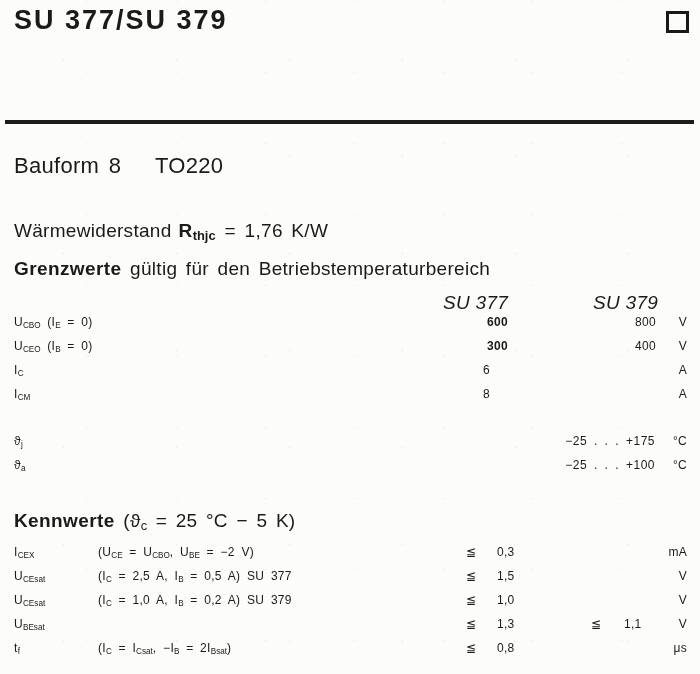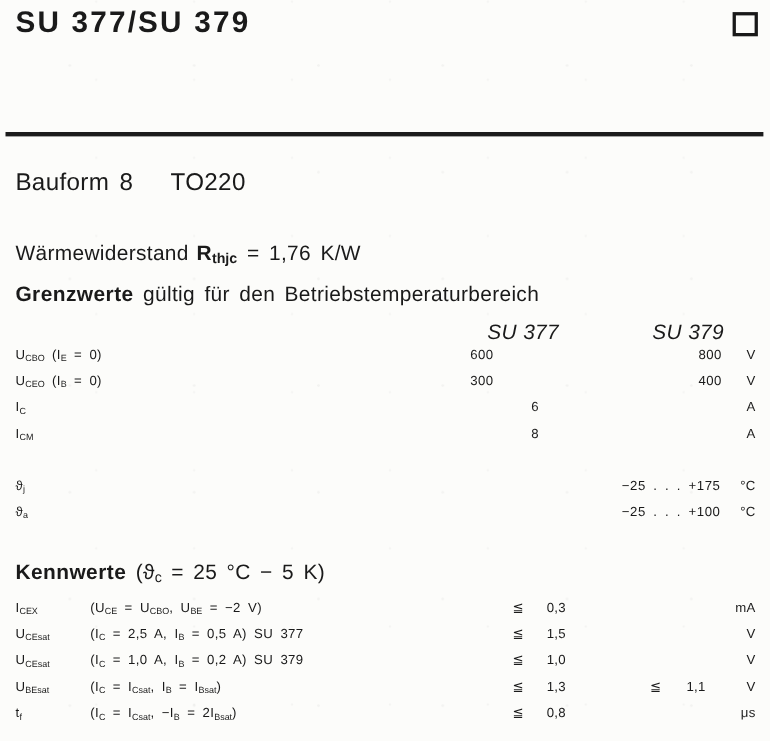--- a/index.html
+++ b/index.html
@@ -32,22 +32,22 @@
   .bauform { top:153px; font-size:22px; }
   .bauform .bf-label { position:absolute; left:14px; }
   .bauform .bf-value { position:absolute; left:155px; }
   .thermal { top:220px; left:14px; }
   .thermal .bsym { font-weight:bold; margin-left:7px; }
   .thermal .tval { margin-left:9px; }
   .sec-heading b { letter-spacing:0.4px; }
   .colh { position:absolute; top:292px; font-size:19px; letter-spacing:0.3px;font-style:italic; }
   .row { position:absolute; left:0; width:700px; height:24px; font-size:12px; letter-spacing:0.3px; word-spacing:3px; white-space:nowrap; }
   .sym    { position:absolute; left:14px; }
-  .cond   { position:absolute; left:82px; }
-  .v377   { position:absolute; left:388px; width:100px; text-align:center; }
+  .cond   { position:absolute; left:98px; }
+  .v377   { position:absolute; left:408px; width:100px; text-align:right;font-weight:bold; }
   .v379   { position:absolute; left:556px; width:100px; text-align:right; }
   .vshared{ position:absolute; }
   .vrange { position:absolute; left:470px; width:185px; text-align:right; letter-spacing:0.5px; }
   .unit   { position:absolute; left:650px; width:37px; text-align:right; }
   .lsign  { position:absolute; left:466px; }
   .lval   { position:absolute; left:497px; }
   .lsign2 { position:absolute; left:591px; }
   .lval2  { position:absolute; left:624px; }
 </style>
 </head>
@@ -139,21 +139,20 @@
   <div class="row" style="top:593px;">
     <span class="sym"><span>U</span><sub>CEsat</sub></span>
     <span class="cond"><span>(I</span><sub>C</sub><span> = 1,0 A, I</span><sub>B</sub><span> = 0,2 A) SU 379</span></span>
     <span class="lsign">≦</span>
     <span class="lval">1,0</span>
     <span class="unit">V</span>
   </div>
 
   <div class="row" style="top:617px;">
     <span class="sym"><span>U</span><sub>BEsat</sub></span>
-    <span class="cond"><span>(I</span><sub>C</sub><span> = I</span><sub>Csat</sub><span>, I</span><sub>B</sub><span> = I</span><sub>Bsat</sub><span>)</span></span>
     <span class="lsign">≦</span>
     <span class="lval">1,3</span>
     <span class="lsign2">≦</span>
     <span class="lval2">1,1</span>
     <span class="unit">V</span>
   </div>
 
   <div class="row" style="top:641px;">
     <span class="sym"><span>t</span><sub>f</sub></span>
     <span class="cond"><span>(I</span><sub>C</sub><span> = I</span><sub>Csat</sub><span>, −I</span><sub>B</sub><span> = 2I</span><sub>Bsat</sub><span>)</span></span>

